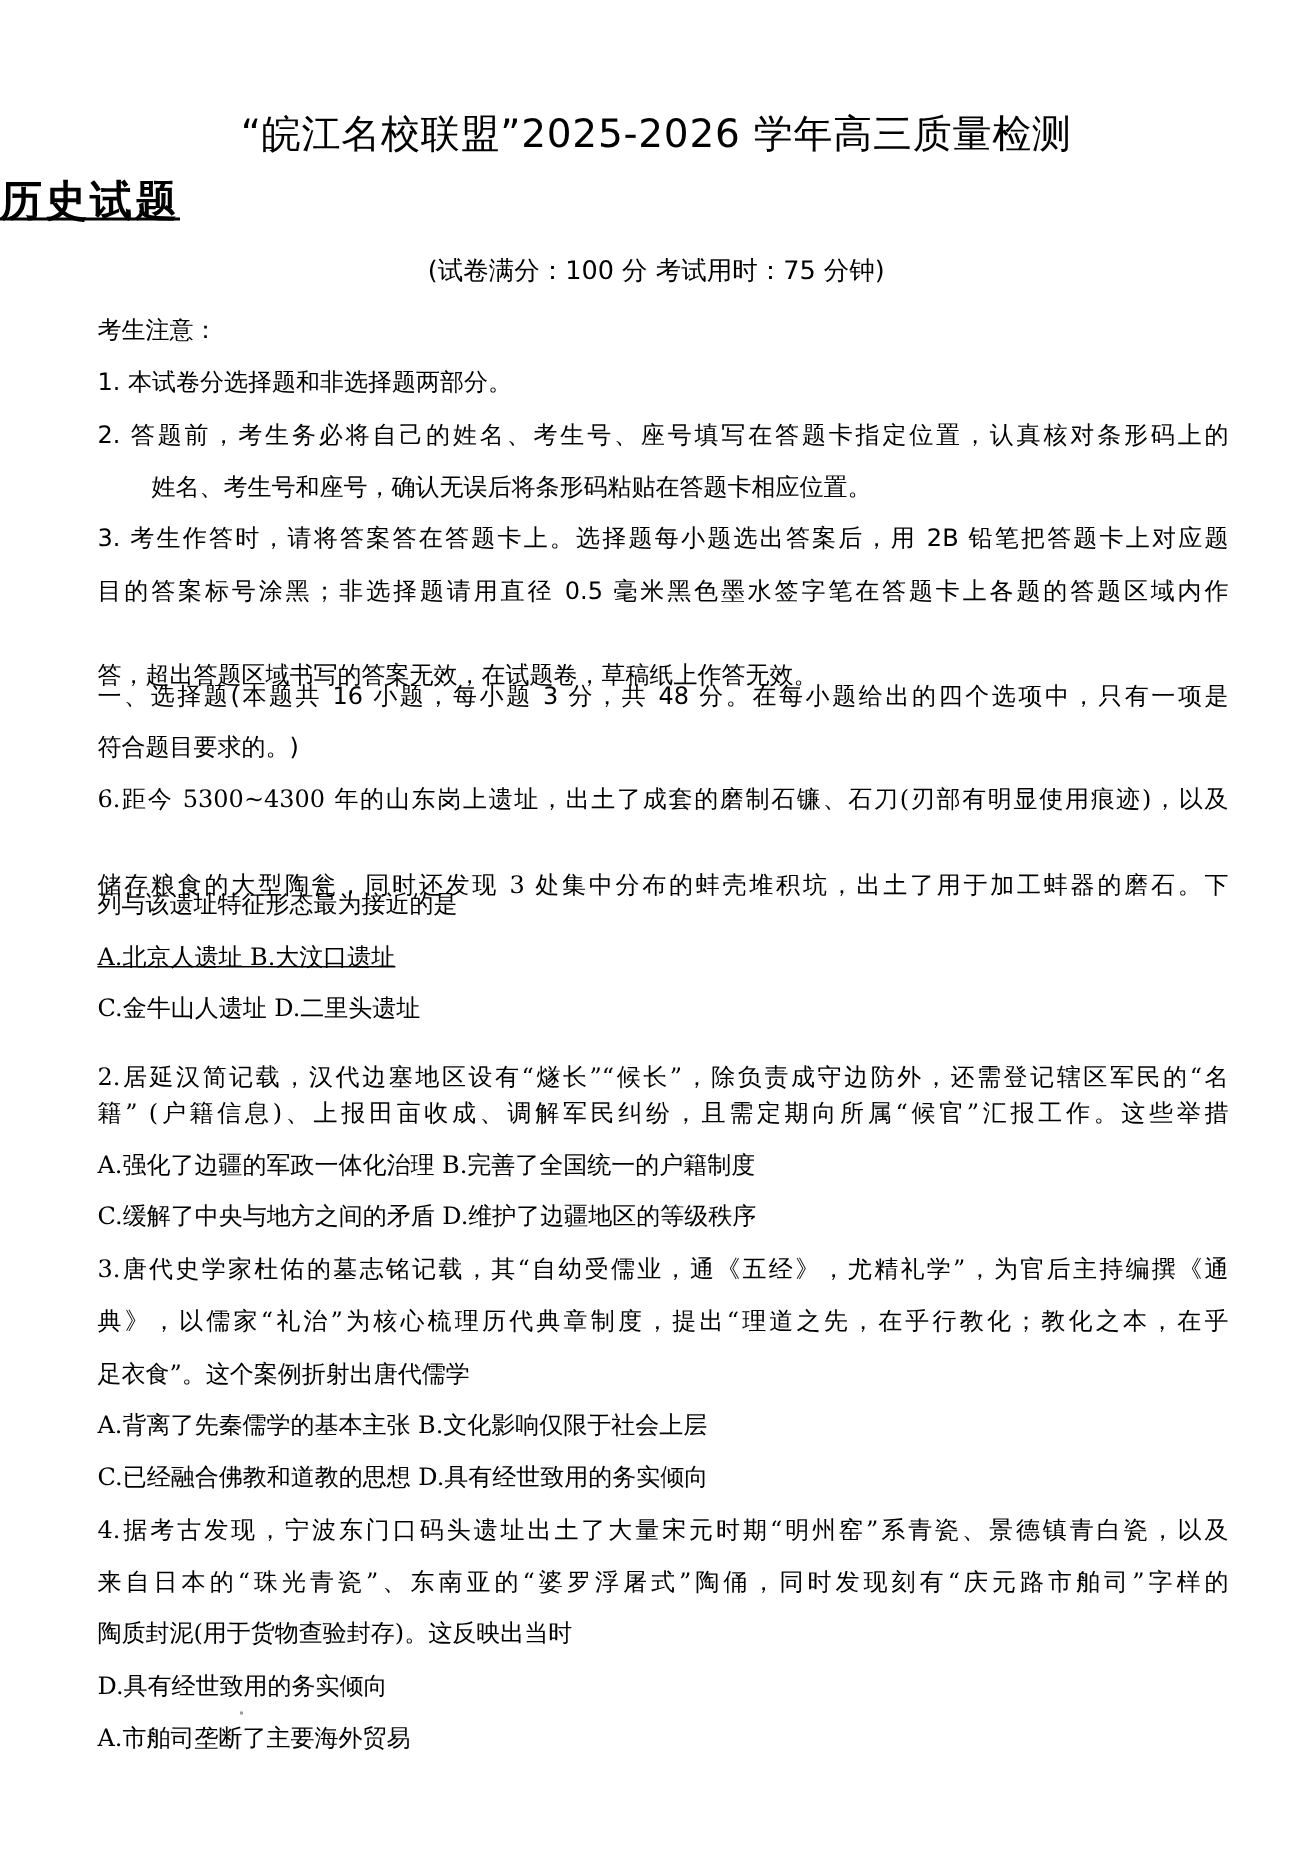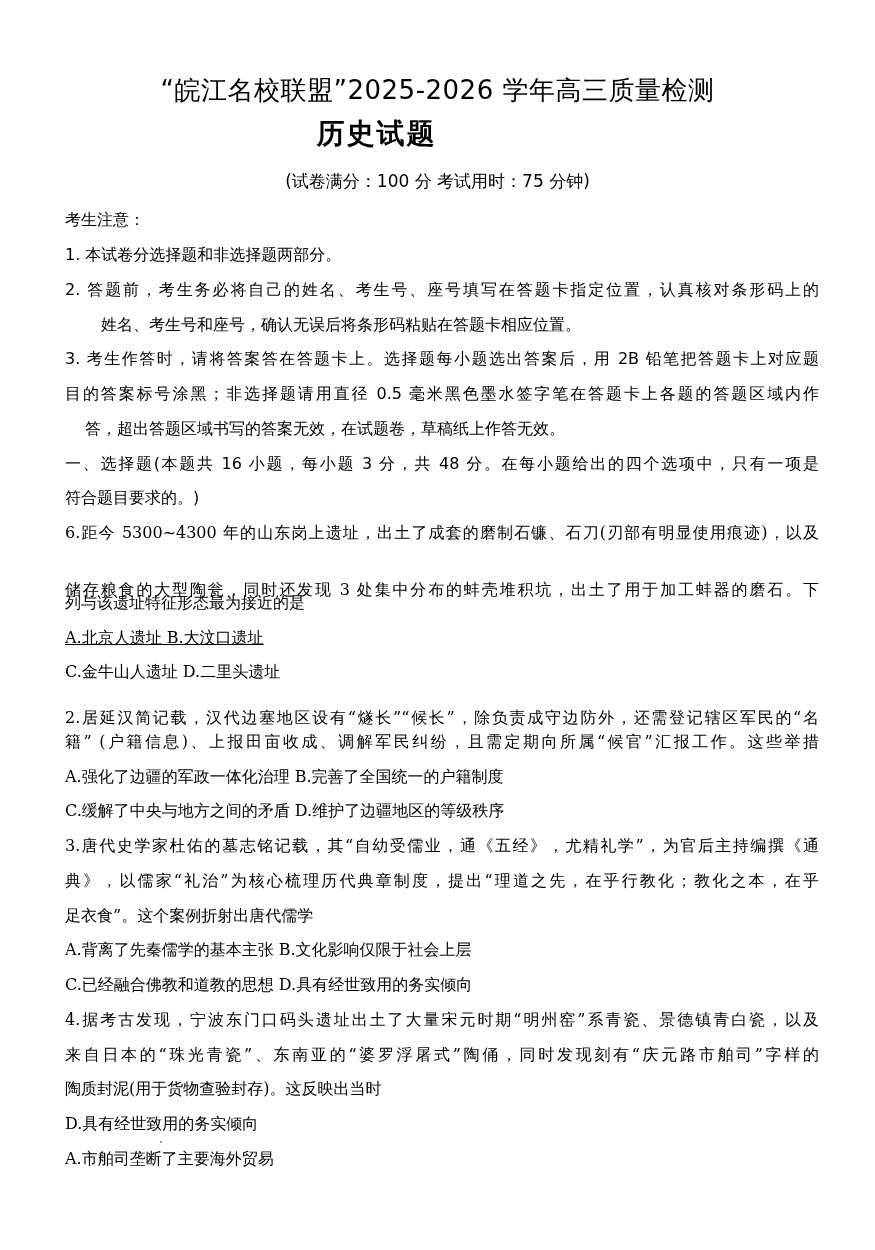--- a/index.html
+++ b/index.html
@@ -23,26 +23,27 @@
       text-align: center;
       font-family: "DejaVu Sans", sans-serif;
       font-size: 26px;
       line-height: 36px;
       letter-spacing: 0.5px;
     }
     .title-sub {
       position: absolute;
       left: 0; width: 753px;
       top: 114px;
-      text-align: center;
+      text-align: left;
       font-family: "DejaVu Sans", sans-serif;
       font-size: 28px;
       line-height: 40px;
       font-weight: bold;
       letter-spacing: 2px;
+      text-decoration: underline;
     }
     .title-info {
       position: absolute;
       left: 0; width: 875px;
       top: 168px;
       text-align: center;
       font-family: "DejaVu Sans", sans-serif;
       font-size: 17px;
       line-height: 26px;
     }
@@ -77,21 +78,21 @@
   <div class="title-main">“皖江名校联盟”2025-2026 学年高三质量检测</div>
   <div class="title-sub">历史试题</div>
   <div class="title-info">(试卷满分：100 分  考试用时：75 分钟)</div>
 
   <div class="line sans" style="top:209px;">考生注意：</div>
   <div class="line sans" style="top:244px;">1. 本试卷分选择题和非选择题两部分。</div>
   <div class="line sans justify" style="top:279px;">2. 答题前，考生务必将自己的姓名、考生号、座号填写在答题卡指定位置，认真核对条形码上的</div>
   <div class="line sans" style="top:314px;margin-left:36px;">姓名、考生号和座号，确认无误后将条形码粘贴在答题卡相应位置。</div>
   <div class="line sans justify" style="top:348px;">3. 考生作答时，请将答案答在答题卡上。选择题每小题选出答案后，用 2B 铅笔把答题卡上对应题</div>
   <div class="line sans justify" style="top:383px;">目的答案标号涂黑；非选择题请用直径 0.5 毫米黑色墨水签字笔在答题卡上各题的答题区域内作</div>
-  <div class="line sans" style="top:418px;margin-left:20px;">答，超出答题区域书写的答案无效，在试题卷，草稿纸上作答无效。</div>
+  <div class="line sans" style="top:439px;">答，超出答题区域书写的答案无效，在试题卷，草稿纸上作答无效。</div>
 
   <div class="line sans justify" style="top:453px;">一、选择题(本题共  16 小题，每小题 3 分，共 48 分。在每小题给出的四个选项中，只有一项是</div>
   <div class="line sans" style="top:487px;">符合题目要求的。)</div>
 
   <div class="line serif justify" style="top:522px;">6.距今  5300~4300 年的山东岗上遗址，出土了成套的磨制石镰、石刀(刃部有明显使用痕迹)，以及</div>
   <div class="line serif justify" style="top:569px;margin-top:10px;">储存粮食的大型陶瓮，同时还发现 3 处集中分布的蚌壳堆积坑，出土了用于加工蚌器的磨石。下</div>
   <div class="line serif" style="top:592px;">列与该遗址特征形态最为接近的是</div>
   <div class="line serif" style="top:627px;text-decoration:underline;">A.北京人遗址 B.大汶口遗址</div>
   <div class="line serif" style="top:661px;">C.金牛山人遗址 D.二里头遗址</div>
 

